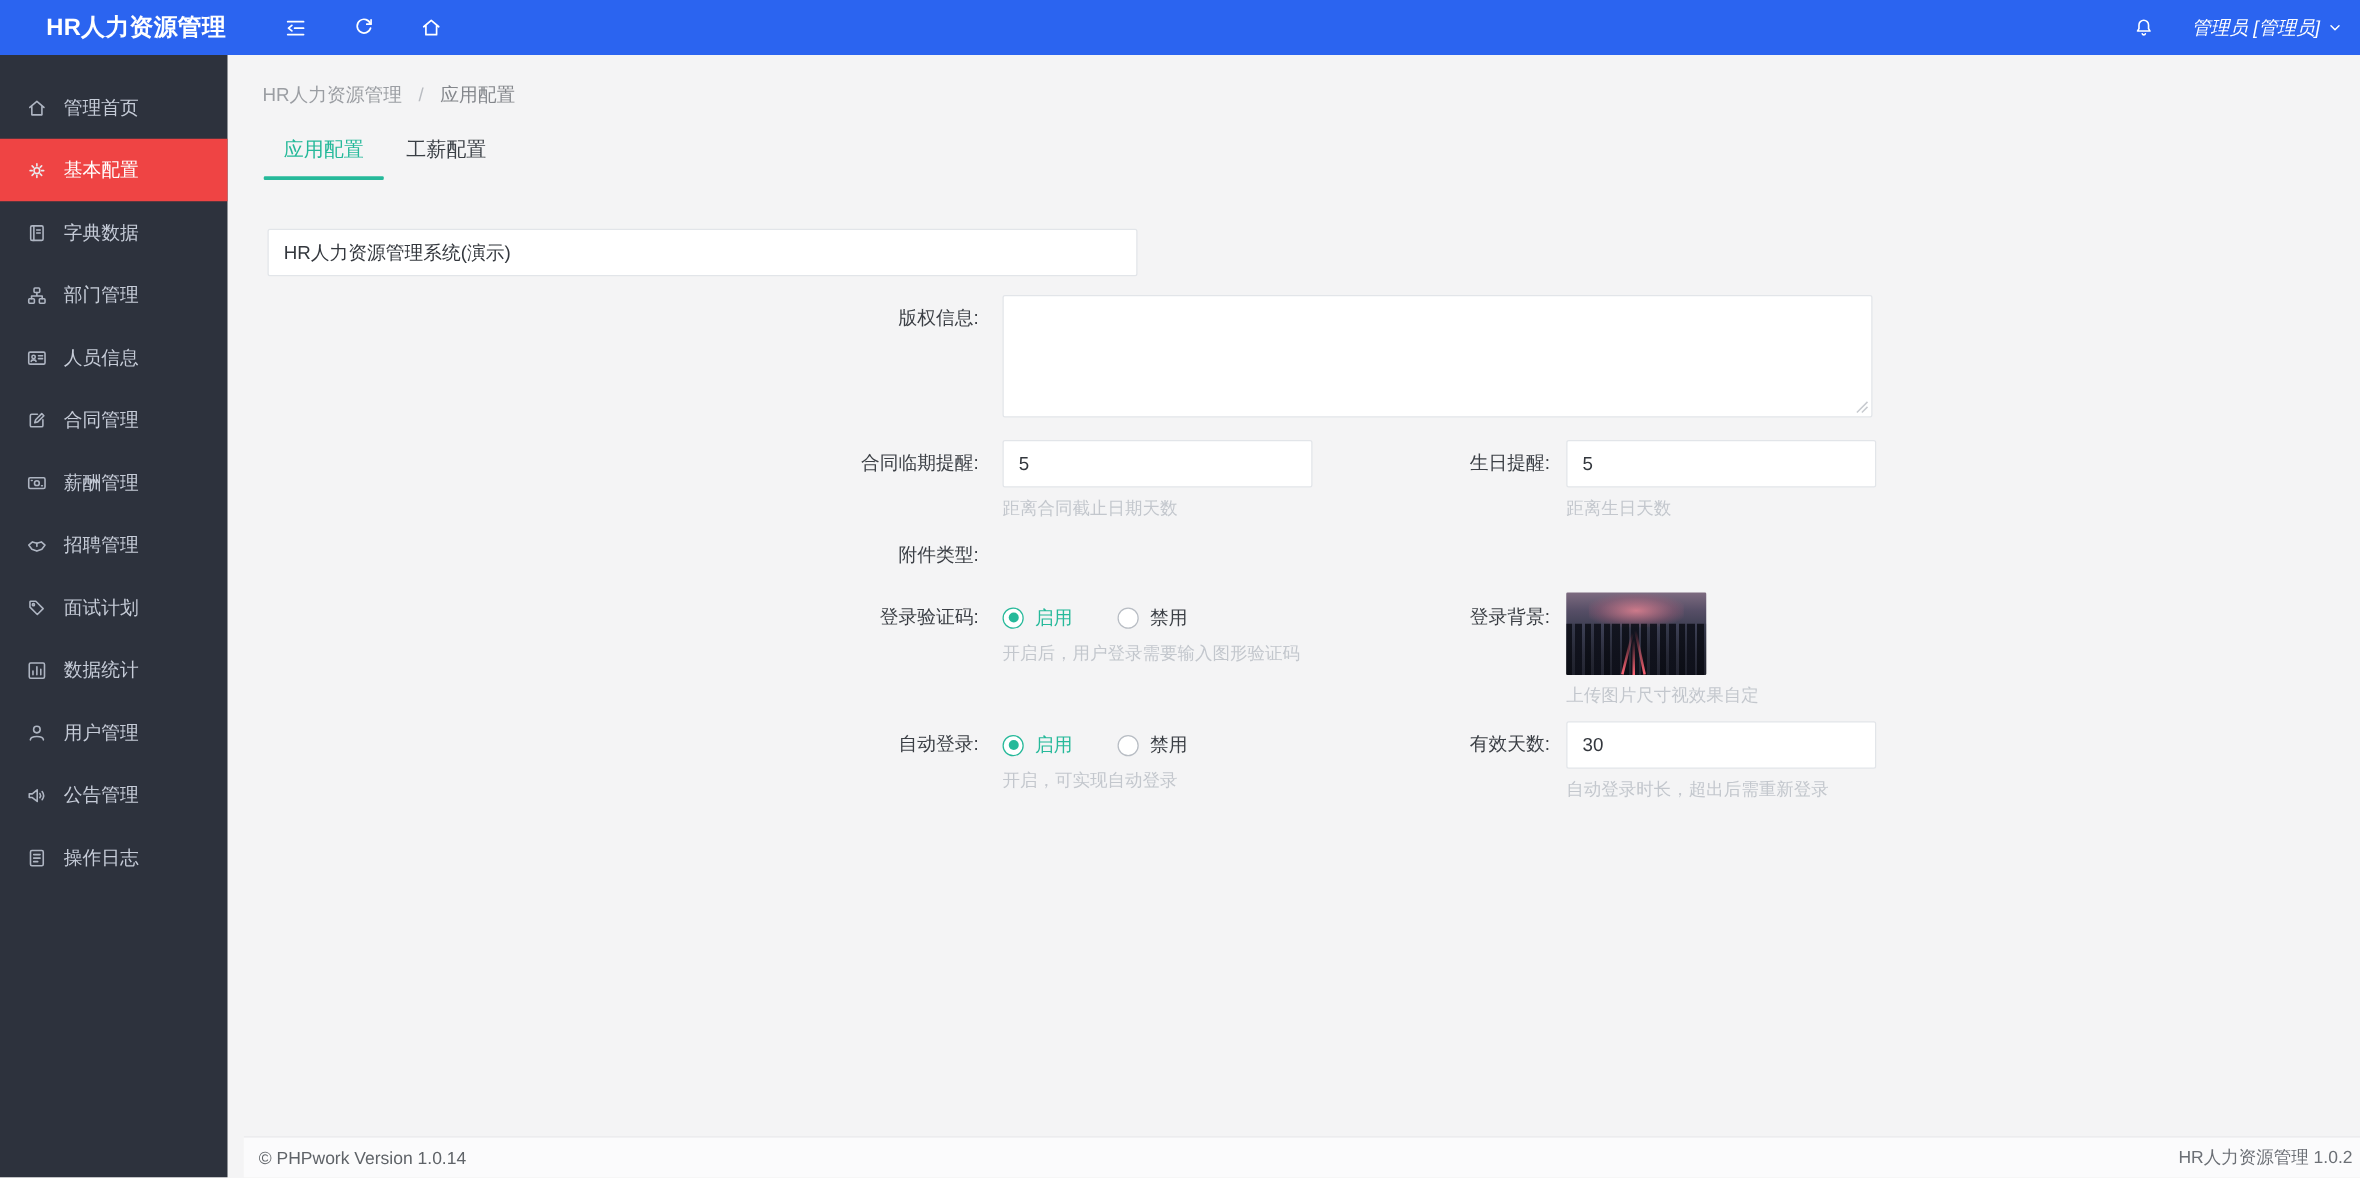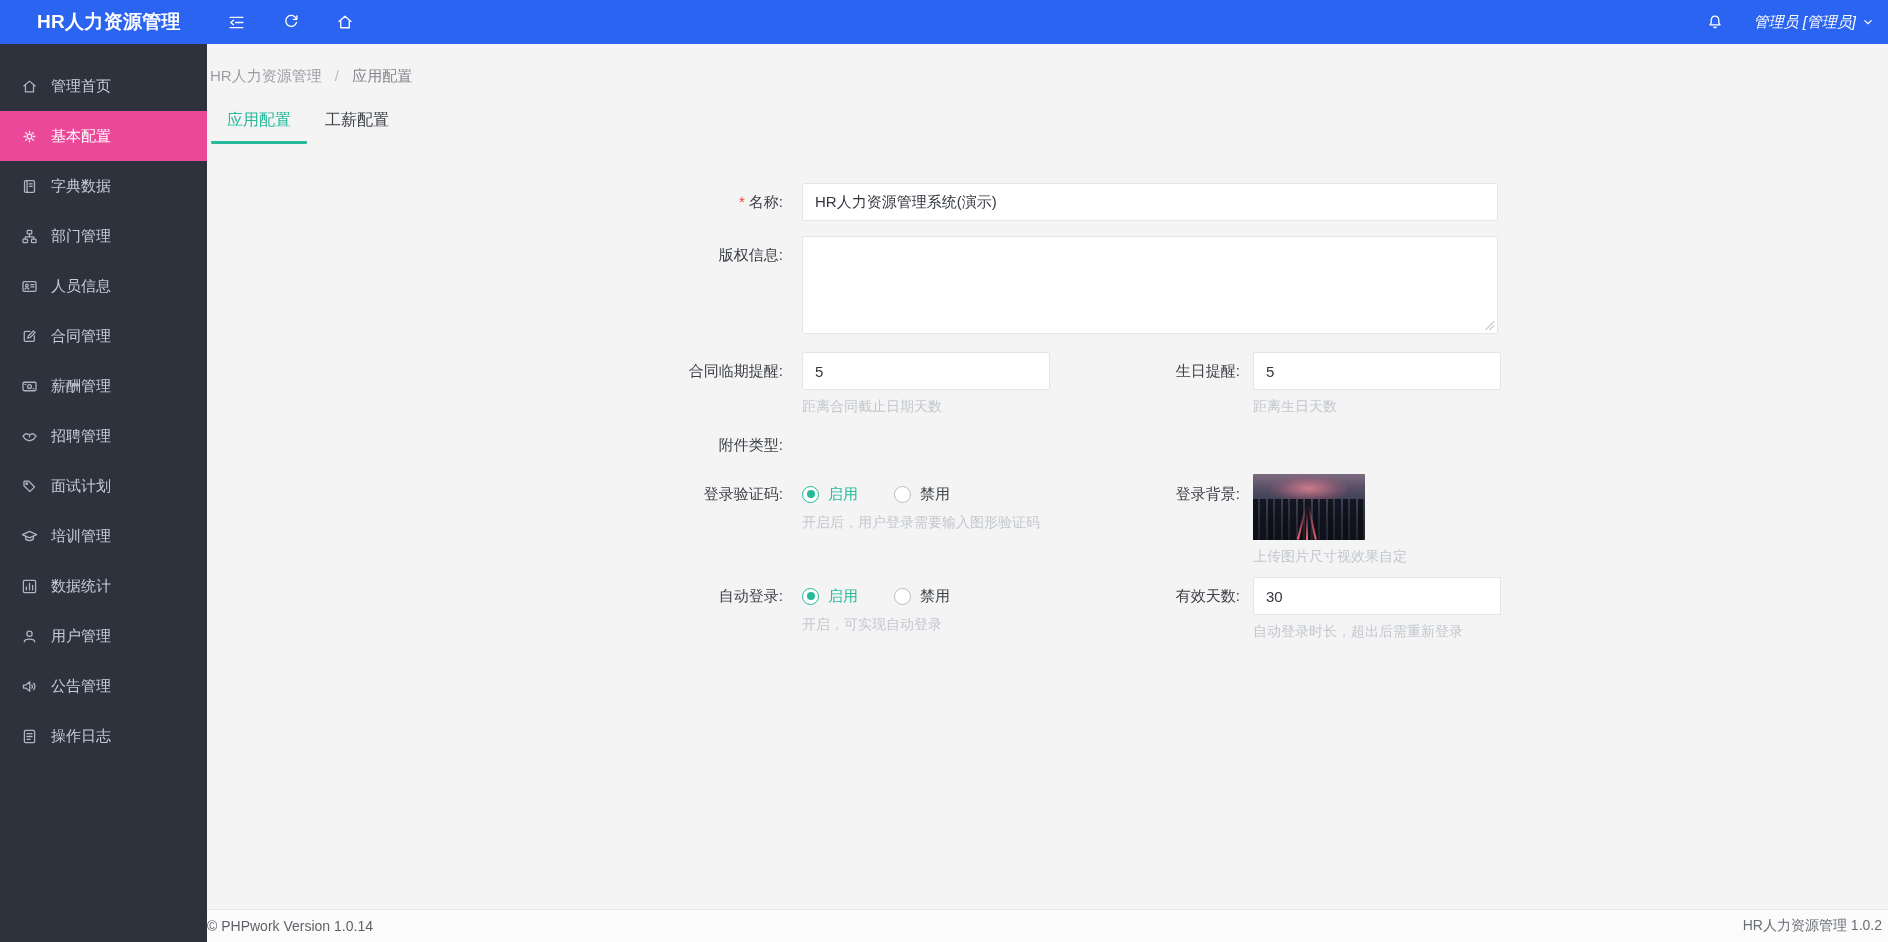--- a/index.html
+++ b/index.html
@@ -11,24 +11,24 @@
     color: #33373d;
   }
   
   .topbar { position:absolute; top:0; left:0; right:0; height:44px; background:#2b64f0; color:#fff; display:flex; align-items:center; z-index:30; }
   .tb-title { margin-left:37px; font-size:19px; font-weight:700; letter-spacing:.3px; white-space:nowrap; }
   .tb-icons { display:flex; align-items:center; margin-left:42px; gap:26px; }
   .tb-btn { background:none; border:none; color:#fff; cursor:pointer; width:28px; height:28px; display:flex; align-items:center; justify-content:center; }
   .tb-right { margin-left:auto; display:flex; align-items:center; padding-right:13px; }
   .tb-user { display:flex; align-items:center; font-size:15px; gap:5px; cursor:pointer; margin-left:24px; white-space:nowrap;font-style:italic; }
   
-  .sidebar { position:absolute; top:44px; left:0; bottom:0; width:207px; background:#2d323d; padding-top:17px; z-index:20; }
+  .sidebar { position:absolute; top:44px; left:0; bottom:0; width:182px; background:#2d323d; padding-top:17px; z-index:20; }
   .side-item { height:50px; display:flex; align-items:center; padding-left:21px; color:#c6ccd8; font-size:15px; cursor:pointer; }
   .side-item .si-icon { width:17px; height:17px; margin-right:13px; display:inline-flex; color:#aeb5c2; flex:none; }
-  .side-item.active { background:#ec4899; color:#fff; }
+  .side-item.active { background:#ef4444; color:#fff; }
   .side-item.active .si-icon { color:#e9ebef; }
   
   .main { position:absolute; left:195px; top:44px; right:0; bottom:33px; overflow:hidden; }
   .breadcrumb { margin:23px 0 0 15px; font-size:15px; color:#9b9ea3; }
   .bc-sep { margin:0 9px; color:#b9bcc1; }
   .bc-cur { color:#84878c; }
   .tabs { display:flex; margin:14px 0 0 15px; }
   .tab { font-size:16px; color:#3a3f45; padding:10px 17px 13px; cursor:pointer; position:relative; }
   .tab.active { color:#26b99a; }
   .tab.active::after { content:""; position:absolute; left:1px; right:1px; bottom:0; height:3px; background:#26b99a; border-radius:1px; }
@@ -196,29 +196,20 @@
         <svg viewBox="0 0 24 24" width="17" height="17" fill="none" stroke="currentColor" stroke-width="1.8" stroke-linecap="round" stroke-linejoin="round">
           <path d="M4.2 5v5.9l8.3 8.3 6.6-6.6-8.3-8.3H5a.8.8 0 0 0-.8.7z"></path>
           <circle cx="8.1" cy="8.1" r="1.2"></circle>
         </svg>
       </span>
     <span class="si-label">面试计划</span>
   </div>
   <div class="side-item">
     <span class="si-icon">
         <svg viewBox="0 0 24 24" width="17" height="17" fill="none" stroke="currentColor" stroke-width="1.8" stroke-linecap="round" stroke-linejoin="round">
-          <path d="M12 4.8 22 9.4 12 14 2 9.4z"></path>
-          <path d="M6.6 11.8v3.9c3.3 2.5 7.5 2.5 10.8 0v-3.9"></path>
-        </svg>
-      </span>
-    <span class="si-label">培训管理</span>
-  </div>
-  <div class="side-item">
-    <span class="si-icon">
-        <svg viewBox="0 0 24 24" width="17" height="17" fill="none" stroke="currentColor" stroke-width="1.8" stroke-linecap="round" stroke-linejoin="round">
           <rect x="3.4" y="3.4" width="17.2" height="17.2" rx="1.6"></rect>
           <path d="M7.6 16.6v-4.2M12 16.6V7.6M16.4 16.6v-6.2"></path>
         </svg>
       </span>
     <span class="si-label">数据统计</span>
   </div>
   <div class="side-item">
     <span class="si-icon">
         <svg viewBox="0 0 24 24" width="17" height="17" fill="none" stroke="currentColor" stroke-width="1.8" stroke-linecap="round" stroke-linejoin="round">
           <circle cx="12" cy="8" r="3.7"></circle>
@@ -255,21 +246,20 @@
   </div>
 
   <div class="tabs">
     <div class="tab active">应用配置</div>
     <div class="tab">工薪配置</div>
   </div>
 
   <div class="config-form">
 
     <div class="frow">
-      <label class="flabel"><em class="req">*</em><span>名称:</span></label>
       <div class="fctrl">
         <input type="text" class="finput w-lg" value="HR人力资源管理系统(演示)" style="">
       </div>
     </div>
 
     <div class="frow" style="margin-bottom:18px;">
       <label class="flabel">版权信息:</label>
       <div class="fctrl">
         <div class="ftextarea">
           <svg class="resize-corner" width="11" height="11" viewBox="0 0 11 11">

